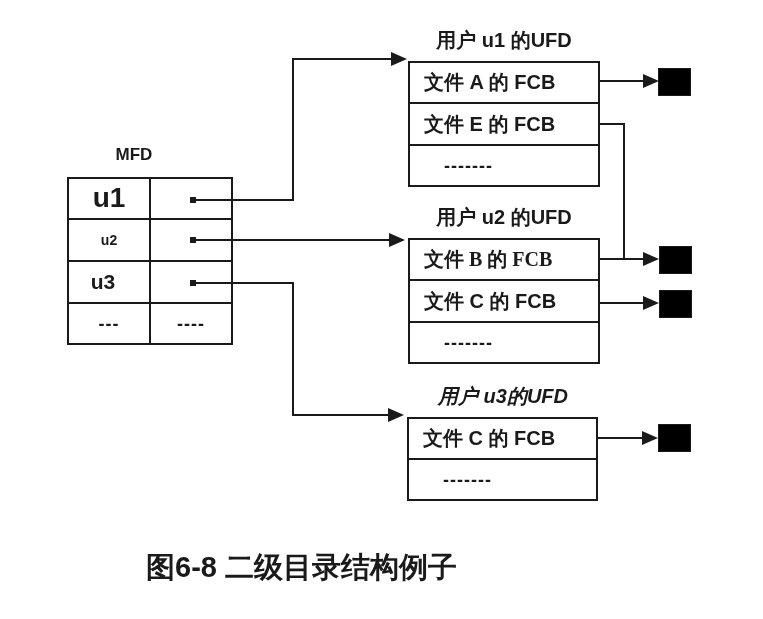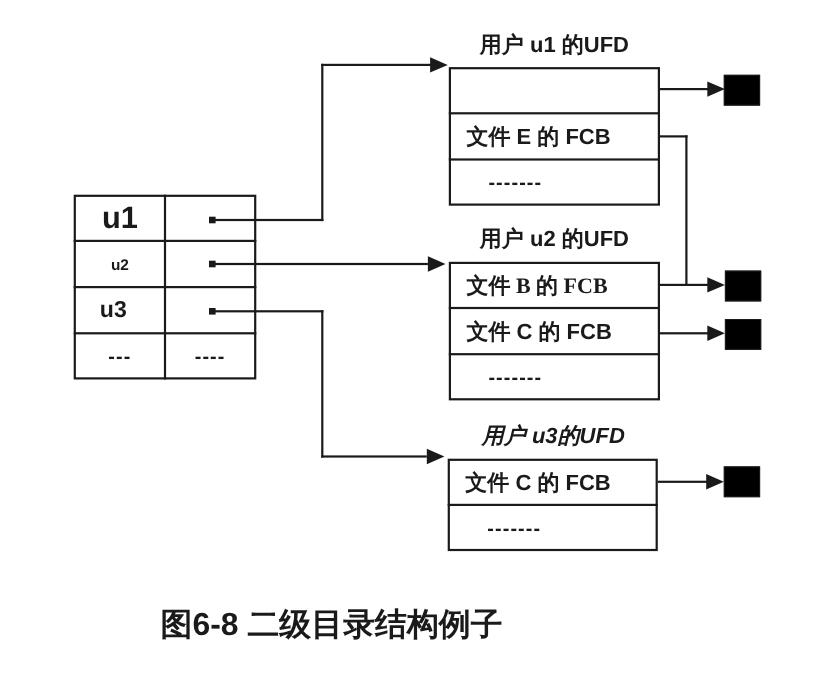--- a/index.html
+++ b/index.html
@@ -17,20 +17,21 @@
   .fileblock{position:absolute;width:33px;height:28px;background:#000000;border:1px solid #1a1a1a;box-sizing:border-box;}
   .dashes{font-size:18px;letter-spacing:1px;}
   #mfd-label{position:absolute;left:67px;top:145px;width:134px;text-align:center;font-weight:bold;font-size:17px;}
   #caption{position:absolute;left:146px;top:548px;font-weight:bold;font-size:29px;white-space:nowrap;}
 </style>
 </head>
 <body>
 
 <div id="stage">
 
+  <div id="mfd-label">MFD</div>
   <div class="box" style="left:67px;top:177px;width:166px;height:168px;"></div>
   <div class="line" style="left:149px;top:177px;width:2px;height:168px;"></div>
   <div class="line" style="left:67px;top:218px;width:166px;height:2px;"></div>
   <div class="line" style="left:67px;top:260px;width:166px;height:2px;"></div>
   <div class="line" style="left:67px;top:302px;width:166px;height:2px;"></div>
 
   <div class="cell center" style="left:69px;top:177px;width:80px;height:42px;font-size:28px;">u1</div>
   <div class="cell center" style="left:69px;top:219px;width:80px;height:42px;font-size:14px;">u2</div>
   <div class="cell center" style="left:69px;top:261px;width:68px;height:42px;font-size:21px;">u3</div>
   <div class="cell center dashes" style="left:69px;top:303px;width:80px;height:42px;">---</div>
@@ -50,20 +51,21 @@
 
   <div class="line" style="left:193px;top:282px;width:101px;height:2px;"></div>
   <div class="line" style="left:292px;top:282px;width:2px;height:134px;"></div>
   <div class="line" style="left:292px;top:414px;width:96px;height:2px;"></div>
   <div class="arrowhead" style="left:388px;top:408px;"></div>
 
   <div class="ufd-title" style="left:408px;top:27px;">用户 u1 的UFD</div>
   <div class="box" style="left:408px;top:61px;width:192px;height:126px;"></div>
   <div class="line" style="left:408px;top:102px;width:192px;height:2px;"></div>
   <div class="line" style="left:408px;top:144px;width:192px;height:2px;"></div>
+  <div class="cell" style="left:424px;top:61px;height:42px;">文件 A 的 FCB</div>
   <div class="cell" style="left:424px;top:103px;height:42px;">文件 E 的 FCB</div>
   <div class="cell dashes" style="left:444px;top:145px;height:42px;">-------</div>
 
   <div class="ufd-title" style="left:408px;top:204px;">用户 u2 的UFD</div>
   <div class="box" style="left:408px;top:238px;width:192px;height:126px;"></div>
   <div class="line" style="left:408px;top:279px;width:192px;height:2px;"></div>
   <div class="line" style="left:408px;top:321px;width:192px;height:2px;"></div>
   <div class="cell" style="left:424px;top:238px;height:42px;font-family:Liberation Serif, serif;">文件 B 的 FCB</div>
   <div class="cell" style="left:424px;top:280px;height:42px;">文件 C 的 FCB</div>
   <div class="cell dashes" style="left:444px;top:322px;height:42px;">-------</div>

